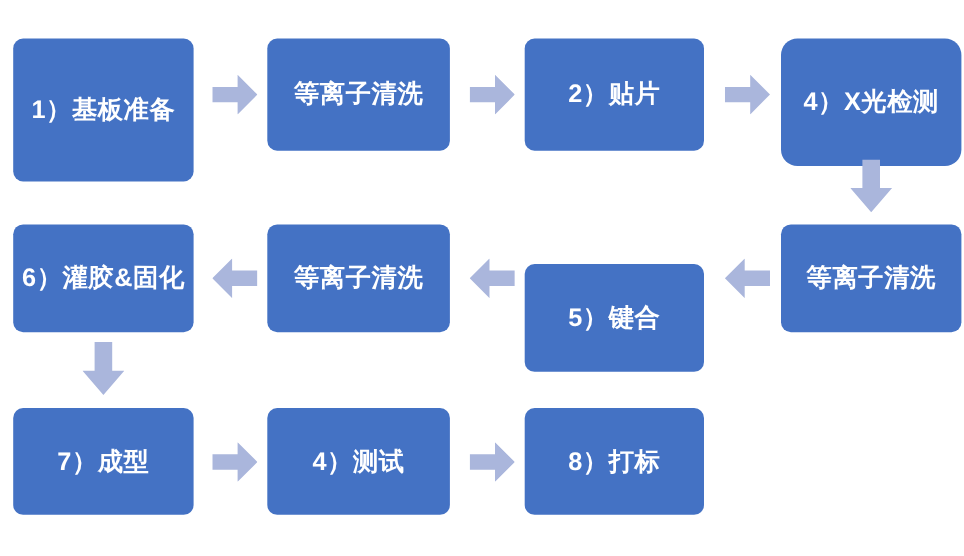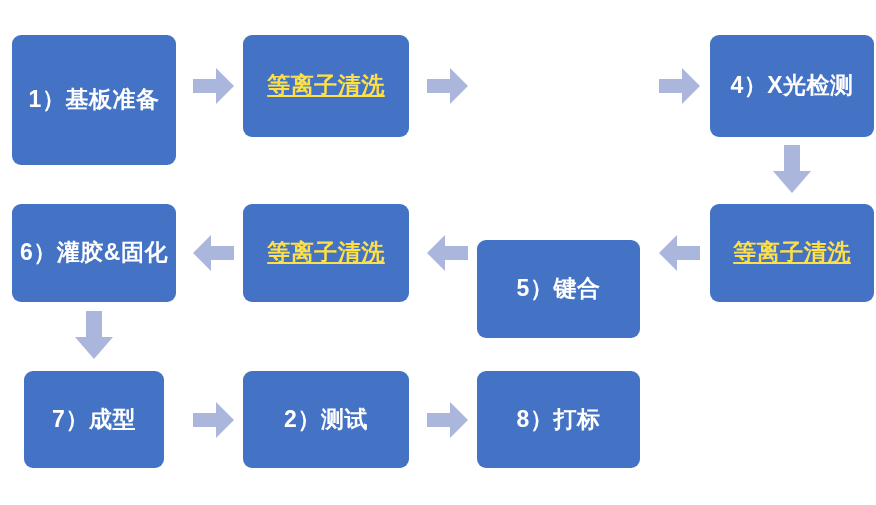--- a/index.html
+++ b/index.html
@@ -29,22 +29,21 @@
     line-height: 1.1;
   }
   .node .node-label {
     font-size: 23px;
     font-weight: bold;
     color: #ffffff;
     letter-spacing: 0.5px;
     white-space: nowrap;
   }
   .node.plasma .node-label {
-    color: #fde047;
-    text-decoration: underline;
+    color: #ffffff;
   }
   .arrow {
     position: absolute;
   }
   .arrow svg {
     display: block;
   }
 </style>
 </head>
 <body>
@@ -64,28 +63,31 @@
   <div class="node plasma" style="left:243px; top:35px; width:166px; height:102px;">
     <span class="node-label">等离子清洗</span>
   </div>
 
   <div class="arrow" style="left:427px; top:68px; width:41px; height:36px;">
     <svg width="41" height="36" viewBox="0 0 41 36">
       <polygon points="0,11 23,11 23,0 41,18 23,36 23,25 0,25" fill="#AAB6DC"></polygon>
     </svg>
   </div>
 
+  <div class="node" style="left:477px; top:35px; width:163px; height:102px;">
+    <span class="node-label">2）贴片</span>
+  </div>
 
   <div class="arrow" style="left:659px; top:68px; width:41px; height:36px;">
     <svg width="41" height="36" viewBox="0 0 41 36">
       <polygon points="0,11 23,11 23,0 41,18 23,36 23,25 0,25" fill="#AAB6DC"></polygon>
     </svg>
   </div>
 
-  <div class="node" style="left:710px; top:35px; width:164px; height:102px;">
+  <div class="node" style="left:710px; top:35px; width:164px; height:116px;border-radius:15px;">
     <span class="node-label">4）X光检测</span>
   </div>
 
   <div class="arrow" style="left:773px; top:145px; width:38px; height:48px;">
     <svg width="38" height="48" viewBox="0 0 38 48">
       <polygon points="11,0 27,0 27,26 38,26 19,48 0,26 11,26" fill="#AAB6DC"></polygon>
     </svg>
   </div>
 
   <div class="node plasma" style="left:710px; top:204px; width:164px; height:98px;">
@@ -121,32 +123,32 @@
   <div class="node" style="left:12px; top:204px; width:164px; height:98px;">
     <span class="node-label">6）灌胶&amp;固化</span>
   </div>
 
   <div class="arrow" style="left:75px; top:311px; width:38px; height:48px;">
     <svg width="38" height="48" viewBox="0 0 38 48">
       <polygon points="11,0 27,0 27,26 38,26 19,48 0,26 11,26" fill="#AAB6DC"></polygon>
     </svg>
   </div>
 
-  <div class="node" style="left:24px; top:371px; width:140px; height:97px;">
+  <div class="node" style="left:12px; top:371px; width:164px; height:97px;">
     <span class="node-label">7）成型</span>
   </div>
 
   <div class="arrow" style="left:193px; top:402px; width:41px; height:36px;">
     <svg width="41" height="36" viewBox="0 0 41 36">
       <polygon points="0,11 23,11 23,0 41,18 23,36 23,25 0,25" fill="#AAB6DC"></polygon>
     </svg>
   </div>
 
   <div class="node" style="left:243px; top:371px; width:166px; height:97px;">
-    <span class="node-label">2）测试</span>
+    <span class="node-label">4）测试</span>
   </div>
 
   <div class="arrow" style="left:427px; top:402px; width:41px; height:36px;">
     <svg width="41" height="36" viewBox="0 0 41 36">
       <polygon points="0,11 23,11 23,0 41,18 23,36 23,25 0,25" fill="#AAB6DC"></polygon>
     </svg>
   </div>
 
   <div class="node" style="left:477px; top:371px; width:163px; height:97px;">
     <span class="node-label">8）打标</span>

